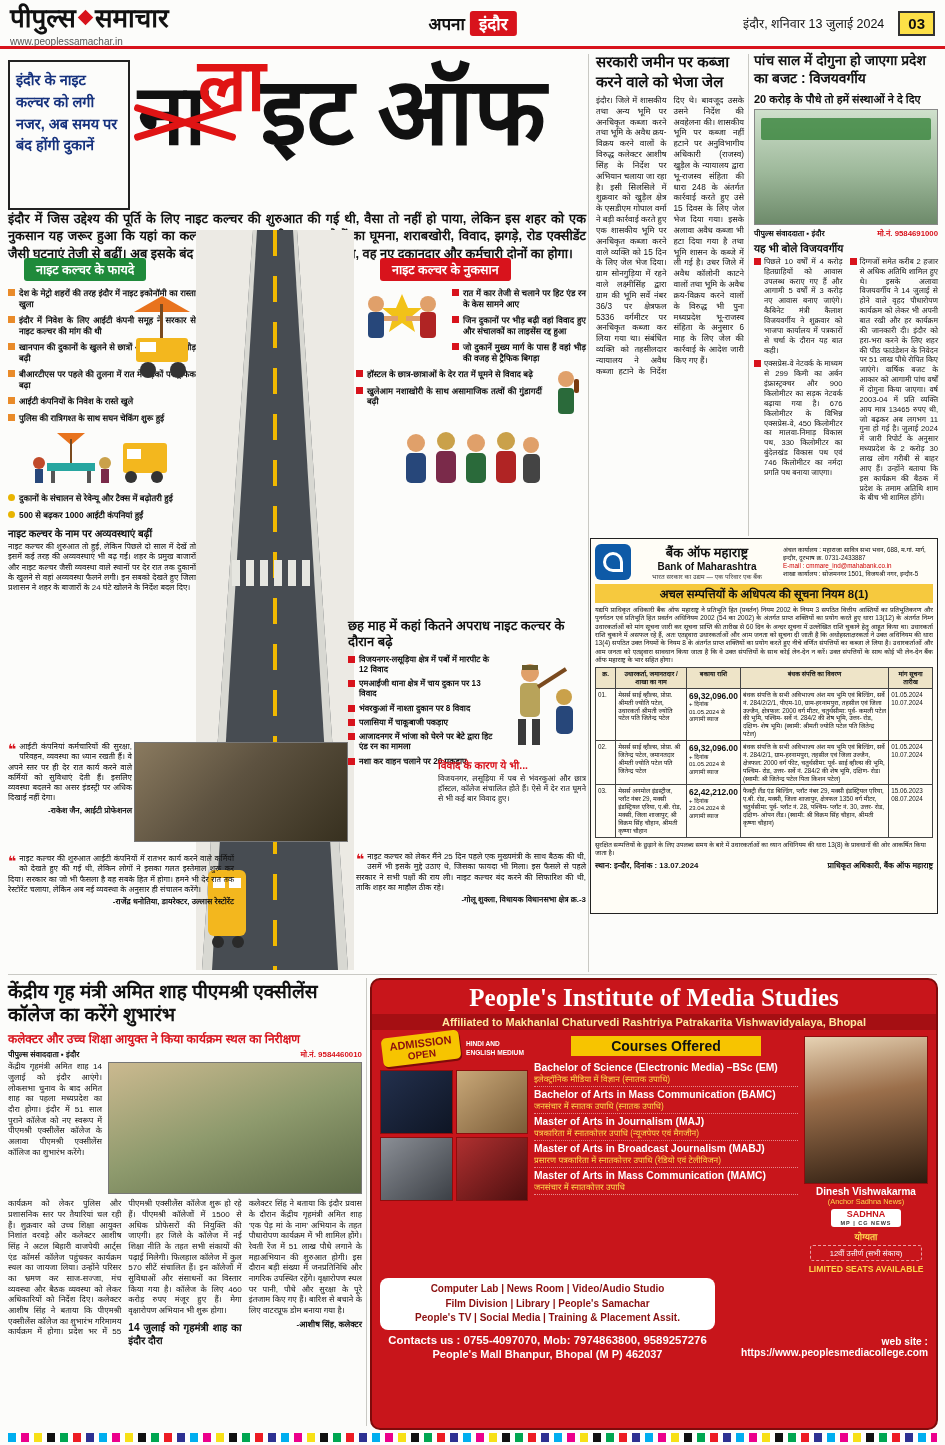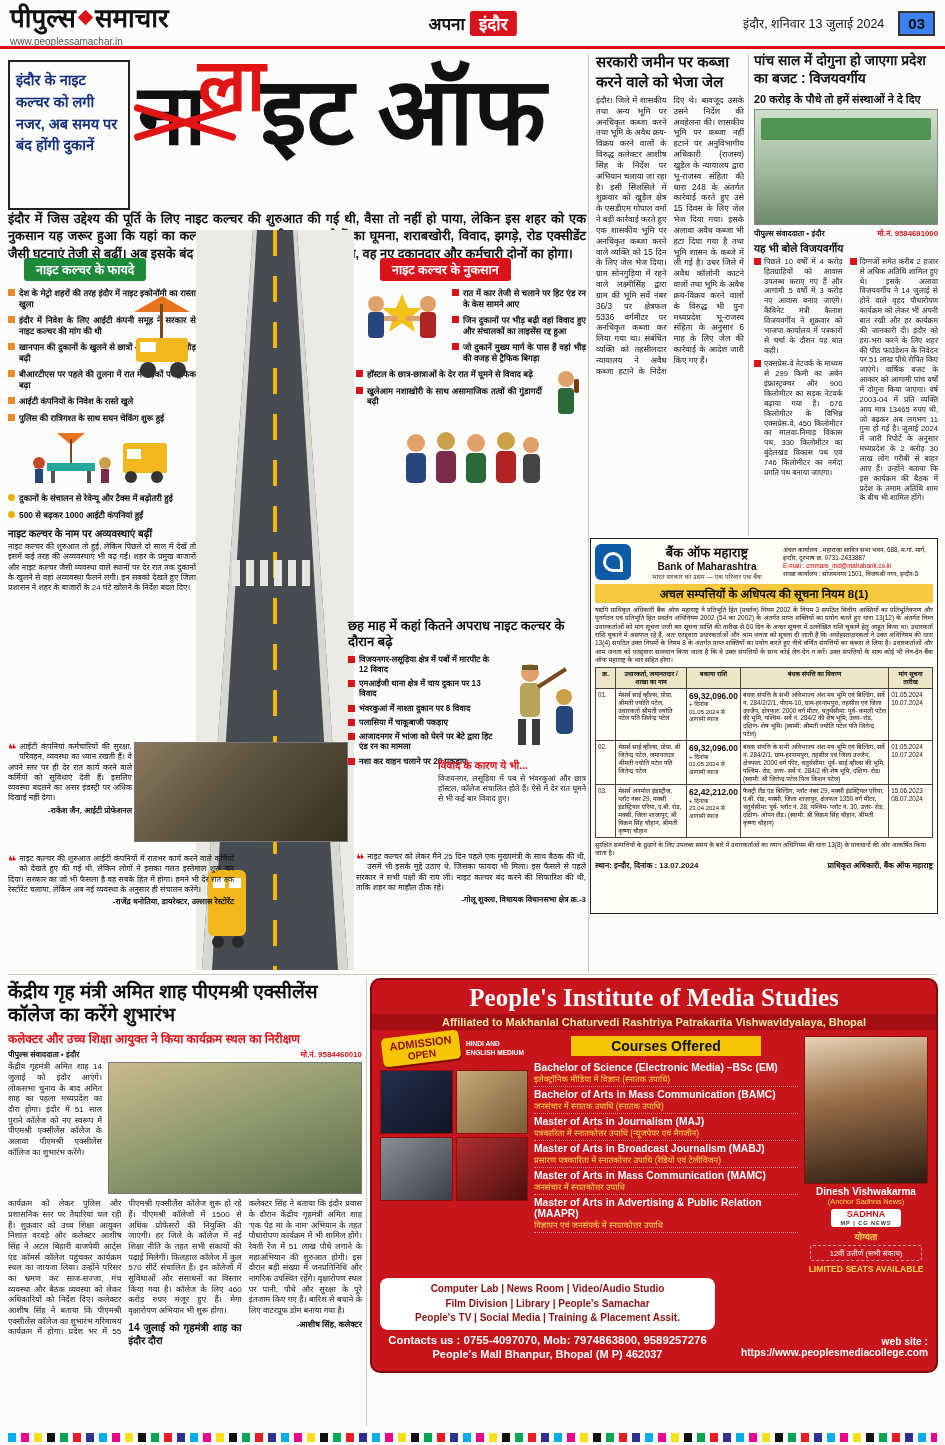--- a/index.html
+++ b/index.html
@@ -9,21 +9,21 @@
   
   .topbar{position:absolute;left:0;top:0;width:100%;height:46px;display:flex;align-items:center;padding:4px 10px;}
   .mast{display:flex;flex-direction:column;}
   .mastname{font-size:26px;font-weight:800;display:flex;align-items:center;gap:4px;}
   .diamond{width:11px;height:11px;background:#d8131c;transform:rotate(45deg);display:inline-block;}
   .site{font-size:10px;color:#555;margin-top:1px;}
   .edition{position:absolute;left:50%;transform:translateX(-50%);display:flex;align-items:center;gap:5px;}
   .apna{font-weight:800;font-size:17px;}
   .indore{background:#d8131c;color:#fff;font-weight:800;font-size:17px;padding:1px 9px;border-radius:3px;}
   .dateline{margin-left:auto;font-size:12.5px;font-weight:400;margin-right:14px;}
-  .pagebox{border:2px solid #333;font-weight:800;font-size:15px;padding:2px 8px;background:#3b82f6;}
+  .pagebox{border:2px solid #333;font-weight:800;font-size:15px;padding:2px 8px;background:#fde047;}
   .redrule{position:absolute;left:0;top:46px;width:100%;height:3px;background:#d8131c;}
   .v1{position:absolute;left:588px;top:54px;width:1px;height:918px;background:#c9c9c4;}
   .v2{position:absolute;left:748px;top:54px;width:1px;height:482px;background:#c9c9c4;}
   .h1{position:absolute;left:8px;right:8px;top:974px;height:1px;background:#c9c9c4;}
   .v3{position:absolute;left:366px;top:978px;width:1px;height:448px;background:#c9c9c4;}
   
   .lead{position:absolute;left:8px;top:52px;width:578px;height:920px;}
   .kicker{position:absolute;left:0;top:8px;width:122px;height:150px;border:2px solid #222;
           padding:8px 6px;font-size:14.5px;font-weight:700;color:#15317d;line-height:1.5;}
   .bighead{position:absolute;left:130px;top:2px;width:448px;height:152px;font-family:"Liberation Serif","DejaVu Serif",serif;}
@@ -112,21 +112,21 @@
   .s-head{font-weight:800;font-size:19px;line-height:1.22;}
   .s-sub{color:#d8131c;font-weight:800;font-size:12px;margin:4px 0 2px 0;}
   .s-byline{display:flex;justify-content:space-between;font-size:7.9px;font-weight:700;margin-bottom:3px;}
   .s-row{display:flex;gap:6px;}
   .s-intro{flex:0 0 94px;font-size:8.1px;line-height:1.32;text-align:justify;}
   .s-photo{flex:1;height:132px;background:linear-gradient(160deg,#cbb98f 0%,#8e9a6d 50%,#5d6b47 100%);border:1px solid #777;}
   .s-body{margin-top:5px;column-count:3;column-gap:7px;font-size:8.1px;line-height:1.32;text-align:justify;}
   .s-subhead{font-weight:800;font-size:10px;margin:4px 0 2px 0;}
   .s-sign{font-weight:800;text-align:right;margin-top:3px;}
   
-  .ad{position:absolute;left:370px;top:978px;width:568px;height:395px;background:#c8151b;
+  .ad{position:absolute;left:370px;top:978px;width:568px;height:452px;background:#c8151b;
       border:2px solid #7e0b0b;border-radius:10px;overflow:hidden;}
   .ad-title{color:#fff;font-weight:800;font-size:25px;text-align:center;padding:4px 0 2px 0;
             font-family:"Liberation Serif","DejaVu Serif",serif;}
   .ad-aff{background:#a50f13;color:#ffe9a0;font-size:11px;font-weight:700;text-align:center;padding:2px 0;}
   .ad-main{display:flex;gap:6px;padding:6px 8px 2px 8px;}
   .ad-left{flex:0 0 148px;position:relative;}
   .badge{position:absolute;left:2px;top:-2px;z-index:2;background:#f7c400;color:#8b0f0f;
          font-weight:800;font-size:11px;text-align:center;padding:3px 8px;border-radius:5px;transform:rotate(-7deg);box-shadow:1px 2px 0 #7e0b0b;}
   .badge small{display:block;font-size:10px;}
   .medium{position:absolute;left:86px;top:4px;color:#fff;font-size:6.6px;font-weight:700;width:62px;line-height:1.3;}
@@ -553,24 +553,20 @@
             <div class="c-hi">पत्रकारिता में स्नातकोत्तर उपाधि (न्यूजपेपर एवं मैगजीन)</div>
           </div>
         <div class="course">
             <div class="c-en">Master of Arts in Broadcast Journalism (MABJ)</div>
             <div class="c-hi">प्रसारण पत्रकारिता में स्नातकोत्तर उपाधि (रेडियो एवं टेलीविजन)</div>
           </div>
         <div class="course">
             <div class="c-en">Master of Arts in Mass Communication (MAMC)</div>
             <div class="c-hi">जनसंचार में स्नातकोत्तर उपाधि</div>
           </div>
-        <div class="course">
-            <div class="c-en">Master of Arts in Advertising &amp; Public Relation (MAAPR)</div>
-            <div class="c-hi">विज्ञापन एवं जनसंपर्क में स्नातकोत्तर उपाधि</div>
-          </div>
       </div>
       <div class="ad-right">
         <div class="anchor-photo"></div>
         <div class="anchor-name">Dinesh Vishwakarma</div>
         <div class="anchor-role">(Anchor Sadhna News)</div>
         <div class="sadhna">
           <span>SADHNA</span>
           <small>MP | CG NEWS</small>
         </div>
         <div class="yojana-label">योग्यता</div>

